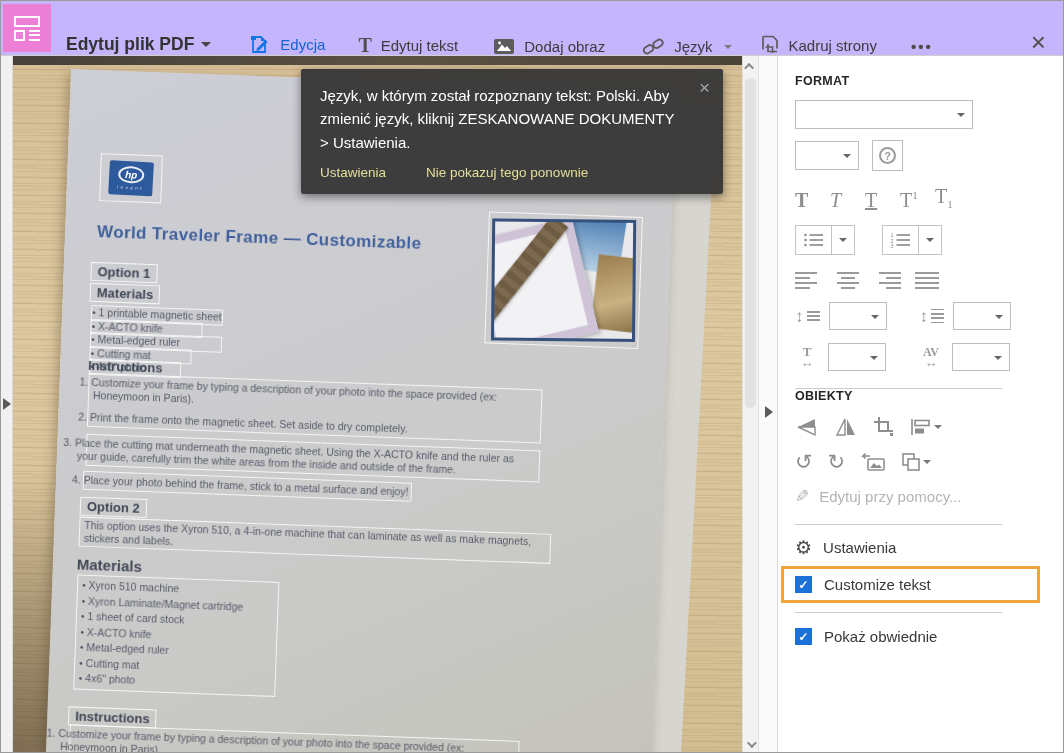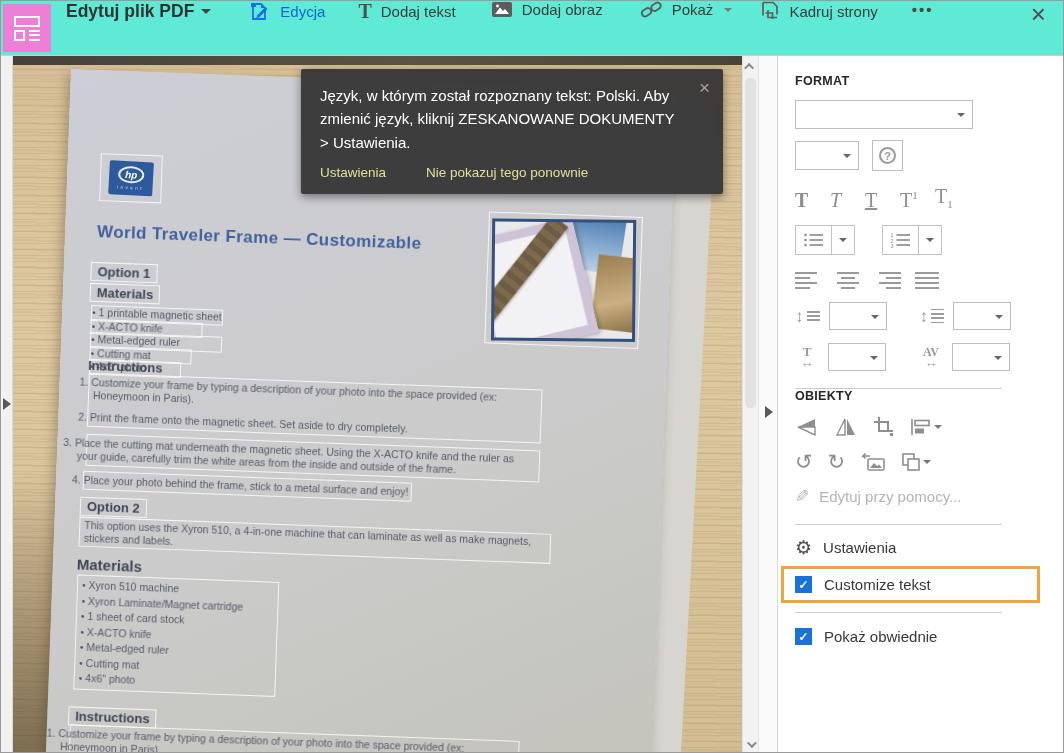--- a/index.html
+++ b/index.html
@@ -1,20 +1,20 @@
 <!DOCTYPE html>
 <html><head>
 <meta charset="utf-8">
 <style>
   * { margin:0; padding:0; box-sizing:border-box; }
   html,body { width:1064px; height:753px; font-family:"Liberation Sans", sans-serif; background:#fff; overflow:hidden; }
   #app { position:relative; width:1064px; height:753px; border:1px solid #9a9a9a; background:#fff; overflow:hidden; }
 
   
-  .toolbar { position:absolute; left:0; top:0; width:100%; height:55px; background:#5eead4; border-bottom:1px solid #cfcfcf; display:flex; align-items:flex-start; }
+  .toolbar { position:absolute; left:0; top:0; width:100%; height:55px; background:#c4b5fd; border-bottom:1px solid #cfcfcf; display:flex; align-items:flex-end; }
   .app-icon { width:48px; height:48px; margin:3px 0 3px 2px; background:#ee7fd6; display:flex; flex-direction:column; justify-content:center; align-items:center; gap:3px; flex:0 0 auto; }
   .app-icon .bar-rect { width:26px; height:11px; border:2px solid #fff; }
   .app-icon .low { display:flex; gap:4px; align-items:center; }
   .app-icon .sq { width:11px; height:11px; border:2px solid #fff; }
   .app-icon .lines { display:flex; flex-direction:column; gap:2.5px; }
   .app-icon .lines i { display:block; width:11px; height:2px; background:#fff; }
   .tb-title { margin-left:15px; font-size:17.5px; font-weight:bold; color:#323232; display:flex; align-items:center; gap:7px; cursor:default; }
   .tb-title .dd-caret { border:5px solid transparent; border-top-color:#444; margin-top:5px; }
   .tb-item { display:flex; align-items:center; gap:9px; font-size:15px; color:#3c3c3c; cursor:default; white-space:nowrap; }
   .tb-item.blue { color:#1464d2; }
@@ -168,40 +168,40 @@
         <path d="M12 3 v4 h4 z" fill="#1473e6"></path>
         <rect x="2" y="2" width="5" height="4" fill="#1473e6"></rect>
         <path d="M8.5 16 L17.5 7" stroke="#1473e6" stroke-width="3"></path>
         <path d="M7 18 l2.2-.7 -1.6-1.6 z" fill="#1473e6"></path>
       </svg>
       <span>Edycja</span>
     </div>
 
     <div class="tb-item" style="margin-left:33px;">
       <span class="tb-glyph-T">T</span>
-      <span>Dodaj tekst</span>
+      <span>Edytuj tekst</span>
     </div>
 
     <div class="tb-item" style="margin-left:35px;">
       <svg width="22" height="17" viewBox="0 0 22 17">
         <rect x="1" y="1" width="20" height="15" rx="2" fill="#5c5c5c"></rect>
         <polygon points="4,13 9,6.5 12,10 14,8 18,13" fill="#ffffff"></polygon>
         <circle cx="6.5" cy="5" r="1.4" fill="#ffffff"></circle>
       </svg>
       <span>Dodaj obraz</span>
     </div>
 
     <div class="tb-item" style="margin-left:37px;">
       <svg width="23" height="17" viewBox="0 0 23 17">
         <g fill="none" stroke="#5c5c5c" stroke-width="1.9">
           <rect x="1.5" y="8" width="10" height="6.5" rx="3.2" transform="rotate(-32 6.5 11.2)"></rect>
           <rect x="11" y="2.5" width="10" height="6.5" rx="3.2" transform="rotate(-32 16 5.7)"></rect>
         </g>
       </svg>
-      <span>Pokaż</span>
+      <span>Język</span>
       <span class="tb-caret"></span>
     </div>
 
     <div class="tb-item" style="margin-left:28px;">
       <svg width="20" height="20" viewBox="0 0 20 20">
         <path d="M3 1.5 h10 l4 4 v8" fill="none" stroke="#5c5c5c" stroke-width="1.7"></path>
         <path d="M3 1.5 v13" fill="none" stroke="#5c5c5c" stroke-width="1.7"></path>
         <path d="M8 9 v7.5 h9" fill="none" stroke="#5c5c5c" stroke-width="1.7"></path>
         <path d="M5.5 12 h7 v6" fill="none" stroke="#5c5c5c" stroke-width="1.7"></path>
       </svg>

